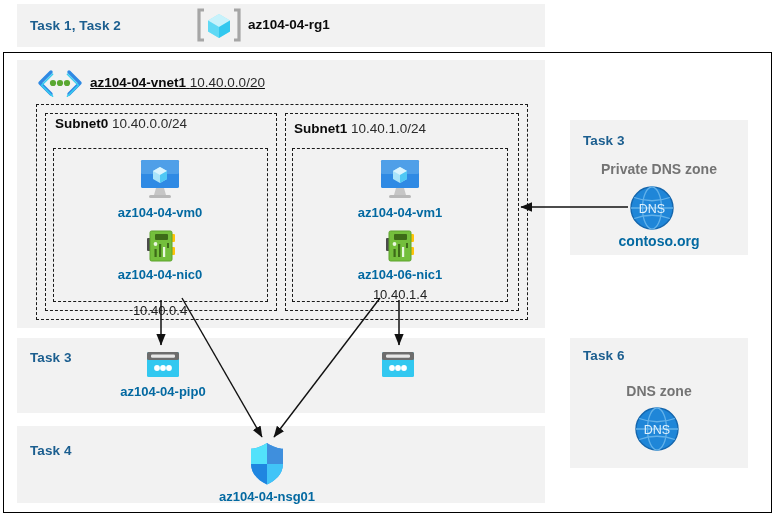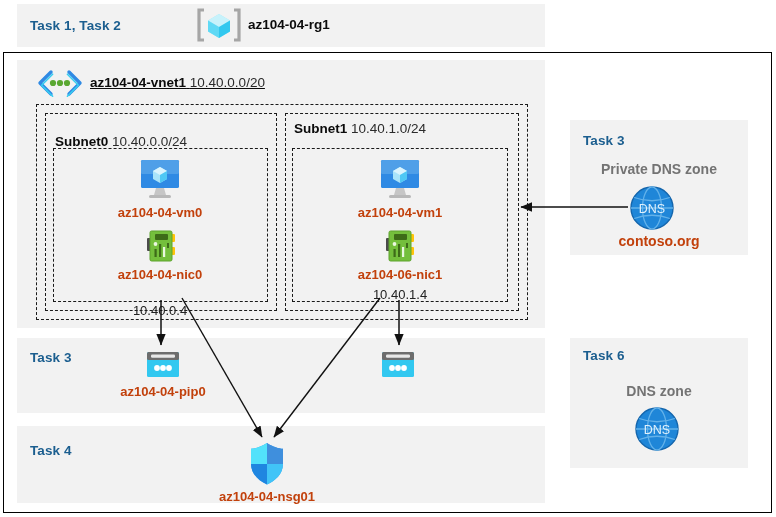--- a/index.html
+++ b/index.html
@@ -33,21 +33,21 @@
     white-space:nowrap;
   }
   .res-name{
     color:#0b0b0b;
     font-weight:bold;
     font-size:13.5px;
     white-space:nowrap;
   }
   .res-name .light{font-weight:normal;color:#2b2b2b;}
   .node-label{
-    color:#c2410c;
+    color:#0369a1;
     font-weight:bold;
     font-size:13px;
     white-space:nowrap;
     text-align:center;
   }
   .node-sub{
     color:#222222;
     font-weight:normal;
     font-size:13px;
     white-space:nowrap;
@@ -112,21 +112,21 @@
 
   <div class="abs res-name" style="left:90px;top:75px;text-decoration:underline;">
     <span>az104-04-vnet1</span>
     <span class="light">10.40.0.0/20</span>
   </div>
 
   <div class="abs dashed" style="left:36px;top:104px;width:490px;height:214px;"></div>
 
   <div class="abs dashed" style="left:45px;top:113px;width:230px;height:196px;"></div>
 
-  <div class="abs subnet-title" style="left:55px;top:134px;">
+  <div class="abs subnet-title" style="left:55px;top:116px;">
     <span>Subnet0</span>
     <span class="light">10.40.0.0/24</span>
   </div>
 
   <div class="abs dashed" style="left:53px;top:148px;width:213px;height:152px;"></div>
 
   <div class="abs icon" style="left:135px;top:158px;width:50px;height:42px;">
     <svg width="50" height="42" viewBox="0 0 50 42">
       <rect x="6" y="2" width="38" height="28" rx="1.6" fill="#2f8ae4"></rect>
       <rect x="6" y="2" width="38" height="14" rx="1.6" fill="#4f9fe8"></rect>

